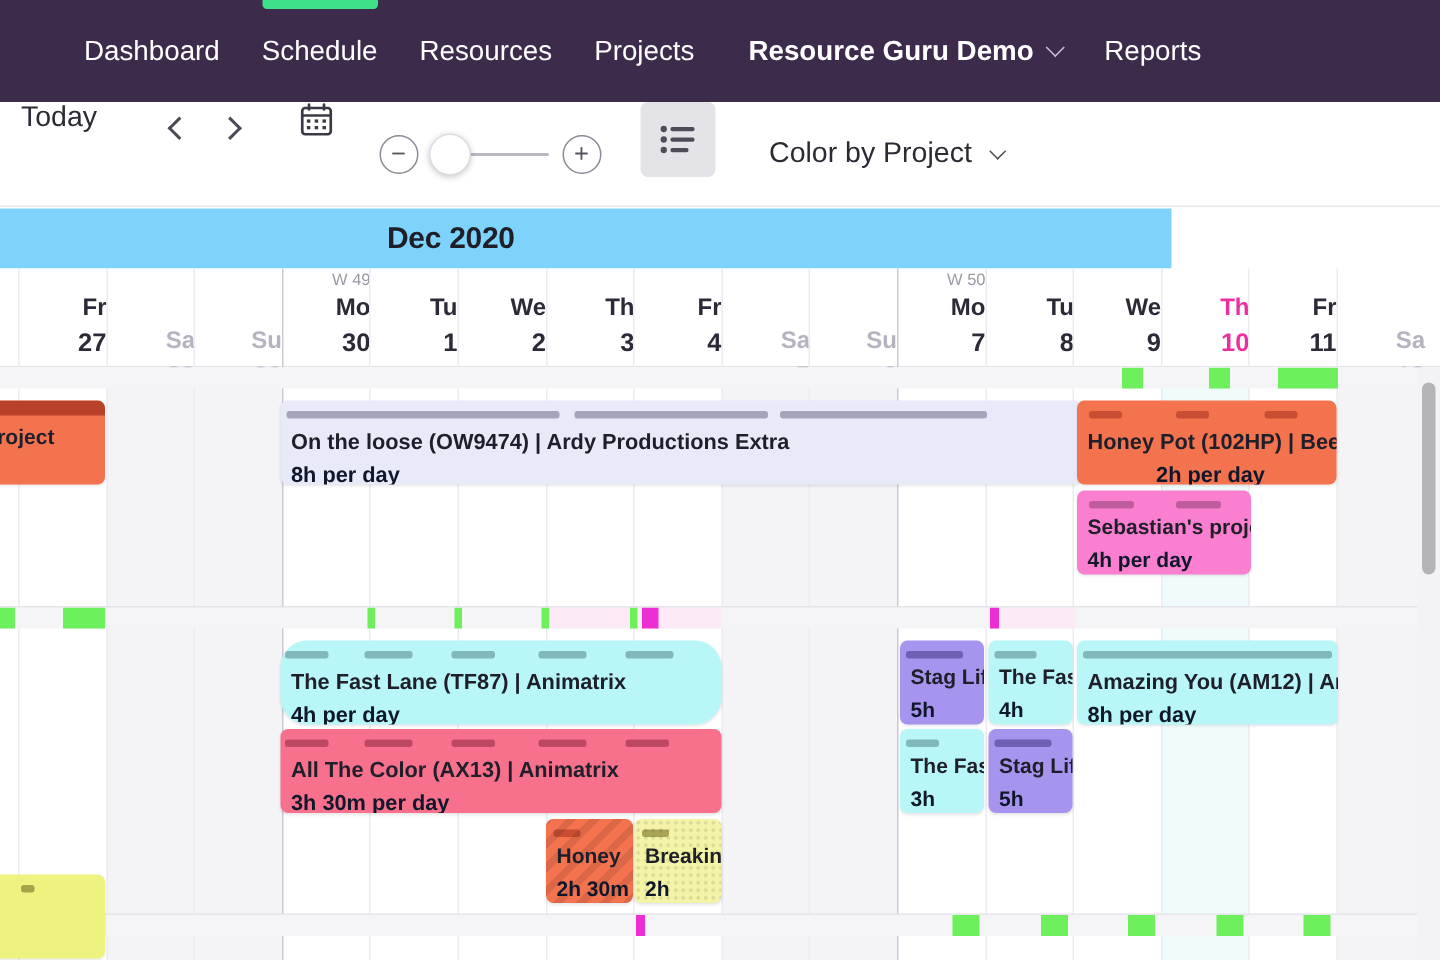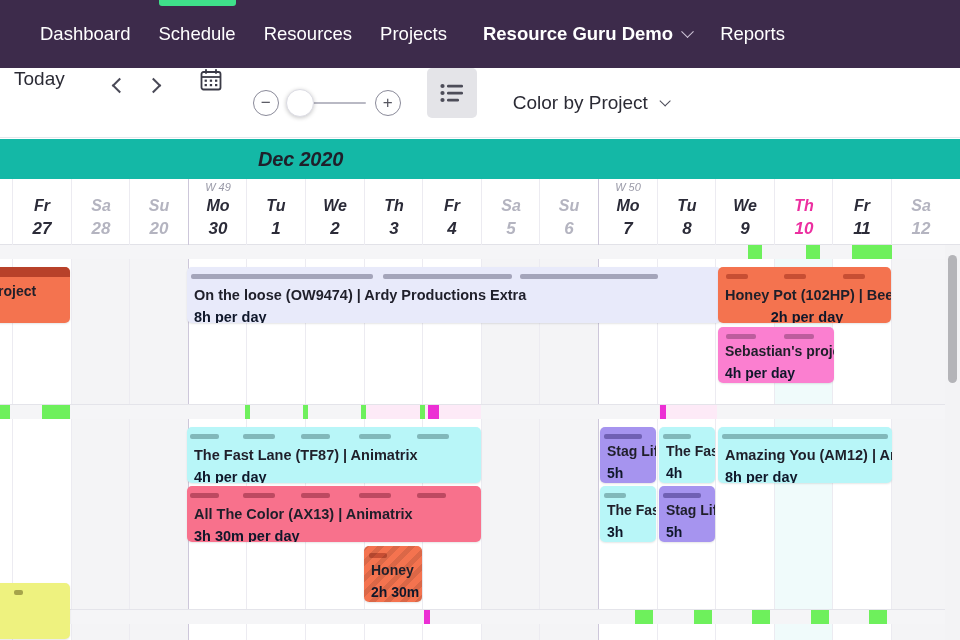--- a/index.html
+++ b/index.html
@@ -9,21 +9,21 @@
     background: #ffffff;
     overflow: hidden;
   }
 
   
   #topnav {
     position: absolute; top: 0; left: 0; width: 960px; height: 68px;
     background: #3d2b4b;
     display: flex; align-items: center;
   }
-  .nav-items { display: flex; align-items: center; padding-left: 26px; height: 100%; }
+  .nav-items { display: flex; align-items: center; padding-left: 42px; height: 100%; }
   .nav-item {
     position: relative;
     color: #ffffff;
     font-size: 18.5px;
     padding: 0 14px;
     height: 100%;
     display: flex; align-items: center;
     white-space: nowrap;
     cursor: pointer;
   }
@@ -99,55 +99,53 @@
   }
   #colorby .caret2 {
     display: inline-block; margin-left: 11px;
     width: 8px; height: 8px;
     border-right: 1.8px solid #4a4a57; border-bottom: 1.8px solid #4a4a57;
     transform: rotate(45deg) translateY(-3px);
   }
 
   
   #month-bar {
-    position: absolute; top: 139px; left: 0; width: 960px; height: 40px;
-    background: #14b8a6;
-    font-style: italic;
+    position: absolute; top: 139px; left: 0; width: 781px; height: 40px;
+    background: #7dd3fc;
   }
   #month-label {
     position: absolute; left: 258px; top: 9px;
     font-size: 20px; font-weight: bold; color: #1f1f2a;
     letter-spacing: -0.2px;
   }
 
   
   #date-header {
     position: absolute; top: 179px; left: 0; width: 960px; height: 66px;
     background: #ffffff; border-bottom: 1px solid #e2e2e8;
   }
   .daycol {
     position: absolute; top: 0; height: 66px;
-    text-align: center;
+    text-align: right;
     border-left: 1px solid #ecebf1;
-    font-style: italic;
   }
   .daycol.weekstart { border-left: 1px solid #cdc7da; }
   .wk {
     position: absolute; top: 2px; left: 0; right: 0;
     font-size: 11px; color: #9a9aa8;
   }
   .dow {
     position: absolute; top: 18px; left: 0; right: 0;
     font-size: 16px; font-weight: bold; color: #2b2b38;
   }
   .dnum {
     position: absolute; top: 40px; left: 0; right: 0;
     font-size: 17px; font-weight: bold; color: #2b2b38;
   }
-  .daycol.wknd .dow, .daycol.wknd .dnum { color: #b4b4c0; font-weight: bold; }
+  .daycol.wknd .dow, .daycol.wknd .dnum { color: #b4b4c0; font-weight: bold; margin-top: 22px; }
   .daycol.today .dow, .daycol.today .dnum { color: #ec2fa0; }
 
   
   #grid {
     position: absolute; top: 245px; left: 0; width: 960px; height: 395px;
     background: #ffffff; overflow: hidden;
   }
   .bgcol {
     position: absolute; top: 0; height: 395px;
     border-left: 1px solid #ecebf1;
@@ -457,21 +455,21 @@
     </div>
     <div class="bk small" style="left: 718px; top: 82px; width: 116px; height: 56px; background: rgb(251, 127, 208);">
       <div class="tick" style="left: 8px; width: 30px; background: rgb(168, 81, 140); opacity: 0.75;"></div>
       <div class="tick" style="left: 66px; width: 30px; background: rgb(168, 81, 140); opacity: 0.75;"></div>
       <div class="bk-title">Sebastian's proje</div>
       <div class="bk-sub">4h per day</div>
     </div>
     <div class="bk small" style="left: -40px; top: 338px; width: 110px; height: 56px; background: rgb(238, 242, 127);">
       <div class="tick" style="left: 54px; width: 9px; background: rgb(142, 138, 58); opacity: 0.75;"></div>
     </div>
-    <div class="bk" style="left: 187px; top: 182px; width: 294px; height: 56px; background: rgb(184, 246, 248);">
+    <div class="bk" style="left: 187px; top: 182px; width: 294px; height: 56px; background: rgb(184, 246, 248); border-radius: 18px;">
       <div class="tick" style="left: 3px; width: 29px; background: rgb(111, 163, 166); opacity: 0.75;"></div>
       <div class="tick" style="left: 56px; width: 32px; background: rgb(111, 163, 166); opacity: 0.75;"></div>
       <div class="tick" style="left: 114px; width: 29px; background: rgb(111, 163, 166); opacity: 0.75;"></div>
       <div class="tick" style="left: 172px; width: 32px; background: rgb(111, 163, 166); opacity: 0.75;"></div>
       <div class="tick" style="left: 230px; width: 32px; background: rgb(111, 163, 166); opacity: 0.75;"></div>
       <div class="bk-title">The Fast Lane (TF87) | Animatrix</div>
       <div class="bk-sub">4h per day</div>
     </div>
     <div class="bk" style="left: 187px; top: 241px; width: 294px; height: 56px; background: rgb(248, 113, 140);">
       <div class="tick" style="left: 3px; width: 29px; background: rgb(169, 60, 83); opacity: 0.75;"></div>
@@ -481,20 +479,26 @@
       <div class="tick" style="left: 230px; width: 29px; background: rgb(169, 60, 83); opacity: 0.75;"></div>
       <div class="bk-title">All The Color (AX13) | Animatrix</div>
       <div class="bk-sub">3h 30m per day</div>
     </div>
     <div class="bk small" style="left: 364px; top: 301px; width: 58px; height: 56px; background: rgb(244, 115, 79);">
       <div class="tick" style="left: 5px; width: 18px; background: rgb(184, 65, 42); opacity: 0.75;"></div>
       <div class="hatch"></div>
       <div class="bk-title">Honey</div>
       <div class="bk-sub">2h 30m</div>
     </div>
+    <div class="bk small" style="left: 423px; top: 301px; width: 58px; height: 56px; background: rgb(244, 244, 166);">
+      <div class="tick" style="left: 5px; width: 18px; background: rgb(142, 138, 58); opacity: 0.75;"></div>
+      <div class="dots"></div>
+      <div class="bk-title">Breakin</div>
+      <div class="bk-sub">2h</div>
+    </div>
     <div class="bk small" style="left: 600px; top: 182px; width: 56px; height: 56px; background: rgb(166, 148, 239);">
       <div class="tick" style="left: 4px; width: 38px; background: rgb(93, 79, 160); opacity: 0.75;"></div>
       <div class="bk-title">Stag Lif</div>
       <div class="bk-sub">5h</div>
     </div>
     <div class="bk small" style="left: 659px; top: 182px; width: 56px; height: 56px; background: rgb(184, 246, 248);">
       <div class="tick" style="left: 4px; width: 28px; background: rgb(111, 163, 166); opacity: 0.75;"></div>
       <div class="bk-title">The Fas</div>
       <div class="bk-sub">4h</div>
     </div>

